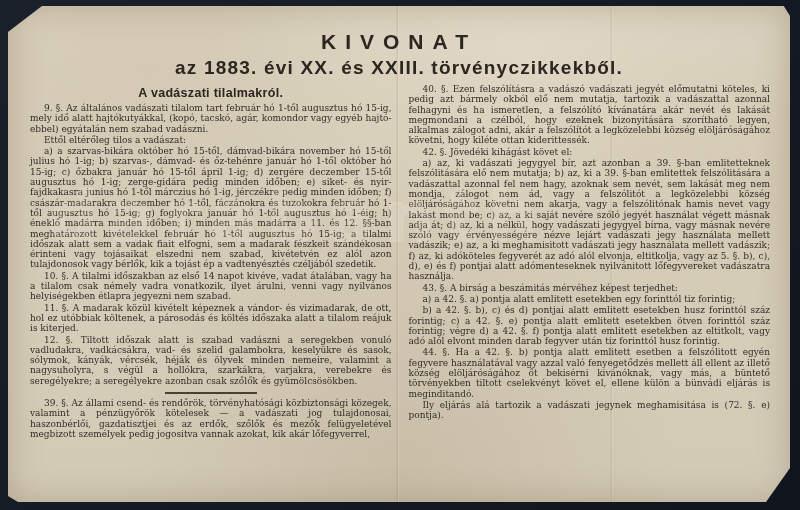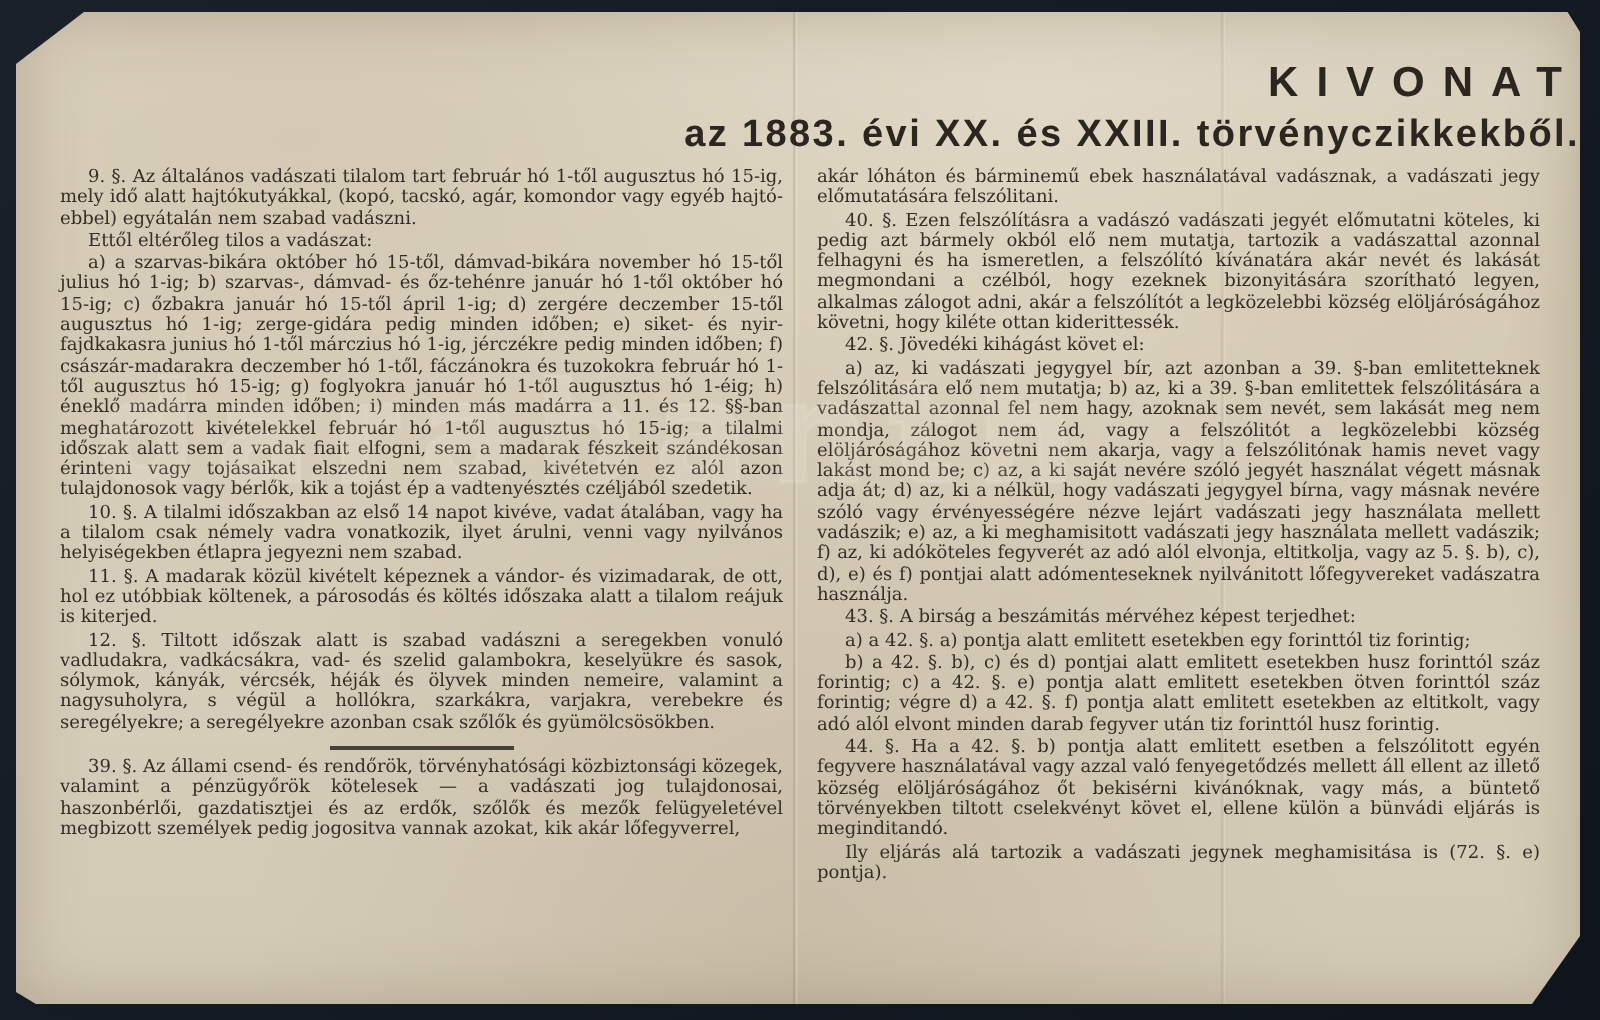--- a/index.html
+++ b/index.html
@@ -23,21 +23,21 @@
     background:linear-gradient(90deg, rgba(80,60,35,0.0), rgba(80,60,35,0.16) 45%, rgba(255,255,245,0.25) 70%, rgba(80,60,35,0.0));}
   .crease.c1{left:388px;}
   .crease.c2{left:602px;opacity:.7;}
   .watermark{
     position:absolute;left:40px;top:170px;width:700px;
     font-family:"DejaVu Sans", sans-serif;font-weight:bold;
     font-size:70px;letter-spacing:10px;color:rgba(252,250,242,0.12);
     -webkit-text-stroke:2px rgba(255,253,246,0.10);
     pointer-events:none;user-select:none;
   }
-  .titlewrap{position:relative;text-align:right;padding-top:24px;color:#2b2620;}
+  .titlewrap{position:relative;text-align:center;padding-top:24px;color:#2b2620;}
   .title{
     font-family:"Liberation Sans", sans-serif;font-weight:bold;
     font-size:21px;letter-spacing:9px;color:#2b2620;
   }
   .subtitle{
     font-family:"Liberation Sans", sans-serif;font-weight:bold;
     font-size:19px;letter-spacing:1.2px;margin-top:3px;color:#2b2620;
   }
   .columns{
     position:relative;display:flex;gap:17px;
@@ -68,32 +68,32 @@
   <div class="crease c1"></div>
   <div class="crease c2"></div>
 
   <div class="titlewrap">
     <div class="title">KIVONAT</div>
     <div class="subtitle">az 1883. évi XX. és XXIII. törvényczikkekből.</div>
   </div>
 
   <div class="columns">
     <div class="col">
+      <div class="sec-heading">A vadászati tilalmakról.</div>
       <p>9. §. Az általános vadászati tilalom tart február hó 1-től augusztus hó 15-ig, mely idő alatt hajtókutyákkal, (kopó, tacskó, agár, komondor vagy egyéb hajtó-ebbel) egyátalán nem szabad vadászni.</p>
       <p>Ettől eltérőleg tilos a vadászat:</p>
       <p>a) a szarvas-bikára október hó 15-től, dámvad-bikára november hó 15-től julius hó 1-ig; b) szarvas-, dámvad- és őz-tehénre január hó 1-től október hó 15-ig; c) őzbakra január hó 15-től ápril 1-ig; d) zergére deczember 15-től augusztus hó 1-ig; zerge-gidára pedig minden időben; e) siket- és nyir-fajdkakasra junius hó 1-től márczius hó 1-ig, jérczékre pedig minden időben; f) császár-madarakra deczember hó 1-től, fáczánokra és tuzokokra február hó 1-től augusztus hó 15-ig; g) foglyokra január hó 1-től augusztus hó 1-éig; h) éneklő madárra minden időben; i) minden más madárra a 11. és 12. §§-ban meghatározott kivételekkel február hó 1-től augusztus hó 15-ig; a tilalmi időszak alatt sem a vadak fiait elfogni, sem a madarak fészkeit szándékosan érinteni vagy tojásaikat elszedni nem szabad, kivétetvén ez alól azon tulajdonosok vagy bérlők, kik a tojást ép a vadtenyésztés czéljából szedetik.</p>
       <p>10. §. A tilalmi időszakban az első 14 napot kivéve, vadat átalában, vagy ha a tilalom csak némely vadra vonatkozik, ilyet árulni, venni vagy nyilvános helyiségekben étlapra jegyezni nem szabad.</p>
       <p>11. §. A madarak közül kivételt képeznek a vándor- és vizimadarak, de ott, hol ez utóbbiak költenek, a párosodás és költés időszaka alatt a tilalom reájuk is kiterjed.</p>
       <p>12. §. Tiltott időszak alatt is szabad vadászni a seregekben vonuló vadludakra, vadkácsákra, vad- és szelid galambokra, keselyükre és sasok, sólymok, kányák, vércsék, héják és ölyvek minden nemeire, valamint a nagysuholyra, s végül a hollókra, szarkákra, varjakra, verebekre és seregélyekre; a seregélyekre azonban csak szőlők és gyümölcsösökben.</p>
       <hr class="divider">
       <p>39. §. Az állami csend- és rendőrök, törvényhatósági közbiztonsági közegek, valamint a pénzügyőrök kötelesek — a vadászati jog tulajdonosai, haszonbérlői, gazdatisztjei és az erdők, szőlők és mezők felügyeletével megbizott személyek pedig jogositva vannak azokat, kik akár lőfegyverrel,</p>
     </div>
 
     <div class="col">
-      <p class="noindent">akár lóháton és bárminemű ebek használatával vadásznak, a vadászati jegy előmutatására felszólitani.</p>
       <p>40. §. Ezen felszólításra a vadászó vadászati jegyét előmutatni köteles, ki pedig azt bármely okból elő nem mutatja, tartozik a vadászattal azonnal felhagyni és ha ismeretlen, a felszólító kívánatára akár nevét és lakását megmondani a czélból, hogy ezeknek bizonyitására szorítható legyen, alkalmas zálogot adni, akár a felszólítót a legközelebbi község elöljáróságához követni, hogy kiléte ottan kiderittessék.</p>
       <p>42. §. Jövedéki kihágást követ el:</p>
       <p>a) az, ki vadászati jegygyel bír, azt azonban a 39. §-ban emlitetteknek felszólitására elő nem mutatja; b) az, ki a 39. §-ban emlitettek felszólitására a vadászattal azonnal fel nem hagy, azoknak sem nevét, sem lakását meg nem mondja, zálogot nem ád, vagy a felszólitót a legközelebbi község elöljáróságához követni nem akarja, vagy a felszólitónak hamis nevet vagy lakást mond be; c) az, a ki saját nevére szóló jegyét használat végett másnak adja át; d) az, ki a nélkül, hogy vadászati jegygyel bírna, vagy másnak nevére szóló vagy érvényességére nézve lejárt vadászati jegy használata mellett vadászik; e) az, a ki meghamisitott vadászati jegy használata mellett vadászik; f) az, ki adóköteles fegyverét az adó alól elvonja, eltitkolja, vagy az 5. §. b), c), d), e) és f) pontjai alatt adómenteseknek nyilvánitott lőfegyvereket vadászatra használja.</p>
       <p>43. §. A birság a beszámitás mérvéhez képest terjedhet:</p>
       <p>a) a 42. §. a) pontja alatt emlitett esetekben egy forinttól tiz forintig;</p>
       <p>b) a 42. §. b), c) és d) pontjai alatt emlitett esetekben husz forinttól száz forintig; c) a 42. §. e) pontja alatt emlitett esetekben ötven forinttól száz forintig; végre d) a 42. §. f) pontja alatt emlitett esetekben az eltitkolt, vagy adó alól elvont minden darab fegyver után tiz forinttól husz forintig.</p>
       <p>44. §. Ha a 42. §. b) pontja alatt emlitett esetben a felszólitott egyén fegyvere használatával vagy azzal való fenyegetődzés mellett áll ellent az illető község elöljáróságához őt bekisérni kivánóknak, vagy más, a büntető törvényekben tiltott cselekvényt követ el, ellene külön a bünvádi eljárás is meginditandó.</p>
       <p>Ily eljárás alá tartozik a vadászati jegynek meghamisitása is (72. §. e) pontja).</p>
     </div>
   </div>

